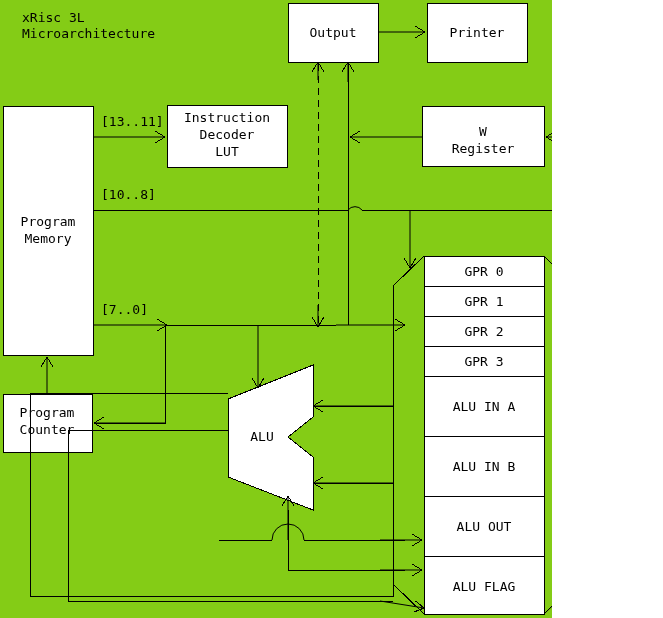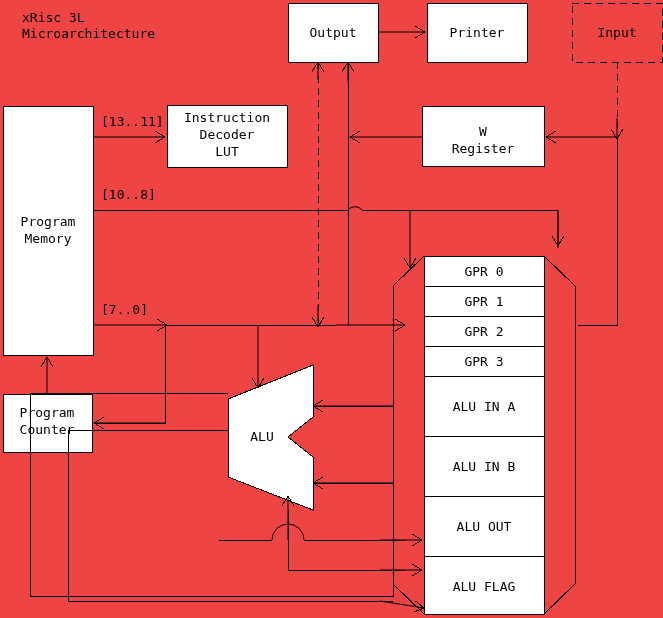--- a/index.html
+++ b/index.html
@@ -5,23 +5,23 @@
   html, body {
     margin: 0;
     padding: 0;
     background: #ffffff;
   }
   body {
     font-family: "DejaVu Sans Mono", monospace;
   }
   #diagram-root {
     position: relative;
-    width: 663px;
+    width: 552px;
     height: 618px;
-    background: #ef4444;
+    background: #84cc16;
     overflow: hidden;
   }
   svg.canvas {
     position: absolute;
     left: 0; top: 0;
     width: 663px;
     height: 618px;
     shape-rendering: crispEdges;
   }
   svg.canvas .wire,

